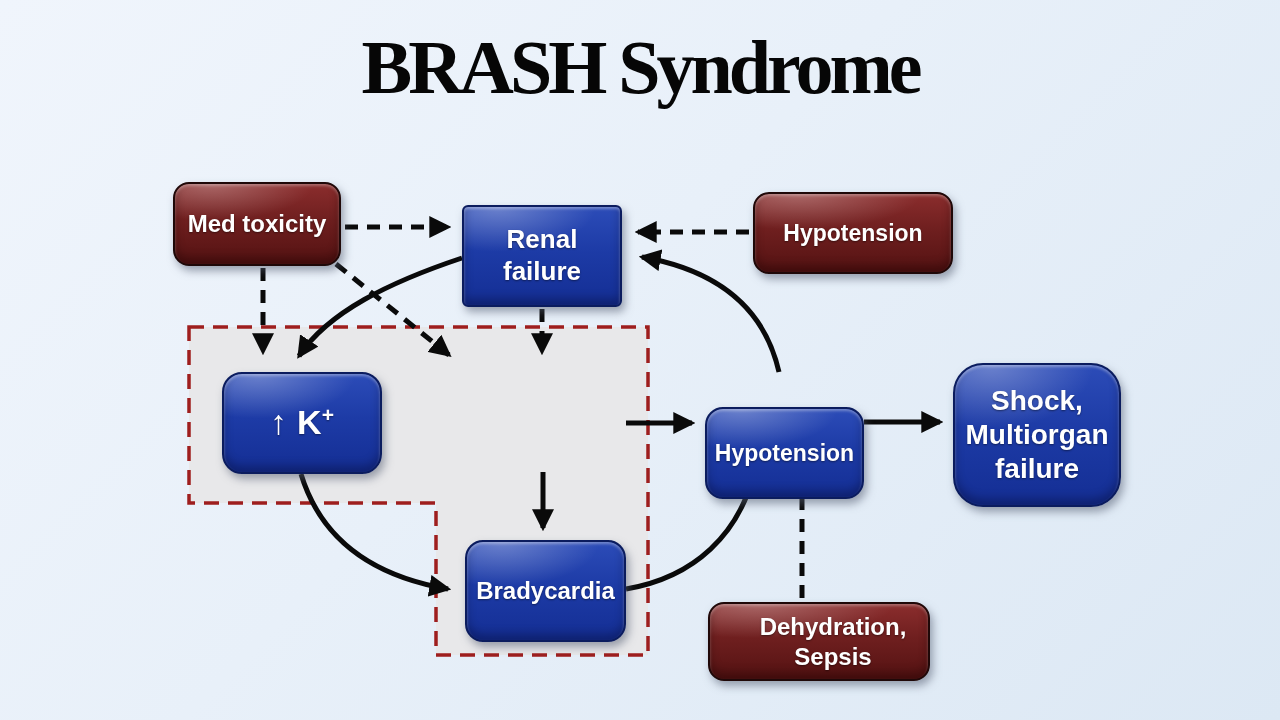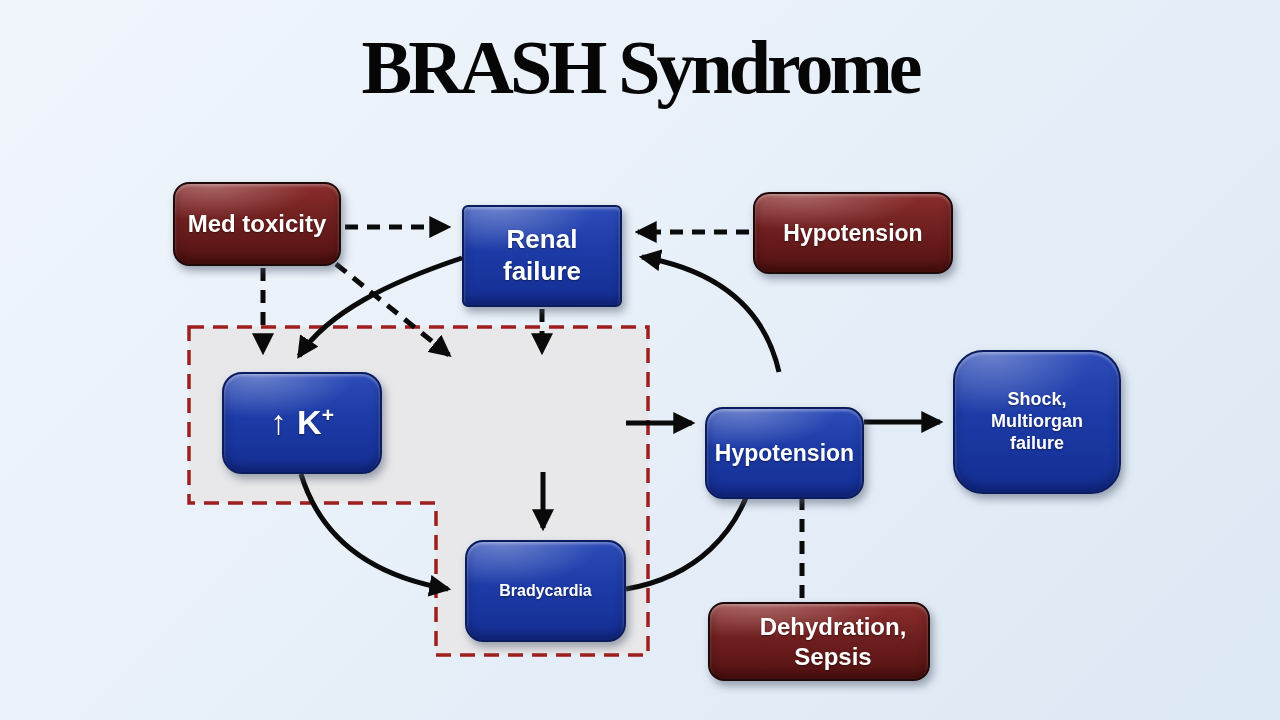--- a/index.html
+++ b/index.html
@@ -58,22 +58,22 @@
     box-shadow: 3px 5px 8px rgba(85,95,115,0.55),
                 inset 0 2px 3px rgba(255,255,255,0.30),
                 inset 0 -6px 10px rgba(25,0,0,0.38);
   }
   #node-med-toxicity        { left: 173px; top: 182px; width: 164px; height: 80px;  border-radius: 16px; font-size: 24px; }
   #node-renal-failure       { left: 462px; top: 205px; width: 156px; height: 98px;  border-radius: 6px; font-size: 26px; }
   #node-nephrotoxin         { left: 753px; top: 192px; width: 196px; height: 78px;  border-radius: 16px; font-size: 23px; }
   #node-hyperkalemia        { left: 222px; top: 372px; width: 156px; height: 98px;  border-radius: 20px; font-size: 34px; }
   #node-av-sa-nodal-blockade{ left: 465px; top: 372px; width: 157px; height: 96px;  border-radius: 18px; font-size: 21px; }
   #node-hypotension         { left: 705px; top: 375px; width: 155px; height: 88px;  border-radius: 18px; font-size: 23px; margin-top: 32px; }
-  #node-shock               { left: 953px; top: 350px; width: 164px; height: 140px; border-radius: 30px; font-size: 18px; }
-  #node-bradycardia         { left: 465px; top: 540px; width: 157px; height: 98px;  border-radius: 18px; font-size: 16px; }
+  #node-shock               { left: 953px; top: 363px; width: 164px; height: 140px; border-radius: 30px; font-size: 28px; }
+  #node-bradycardia         { left: 465px; top: 540px; width: 157px; height: 98px;  border-radius: 18px; font-size: 24px; }
   #node-dehydration-sepsis  { left: 708px; top: 602px; width: 190px; height: 75px;  border-radius: 16px; font-size: 24px; padding-left: 28px; }
   #node-hyperkalemia sup { font-size: 0.62em; }
   #node-hyperkalemia .up-arrow { margin-right: 10px; }
 </style>
 </head>
 <body>
 
 <div class="stage">
 
   <div class="title">BRASH Syndrome</div>

